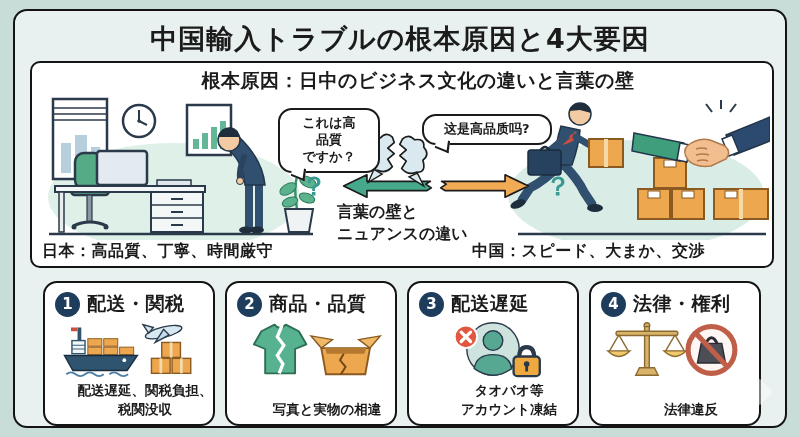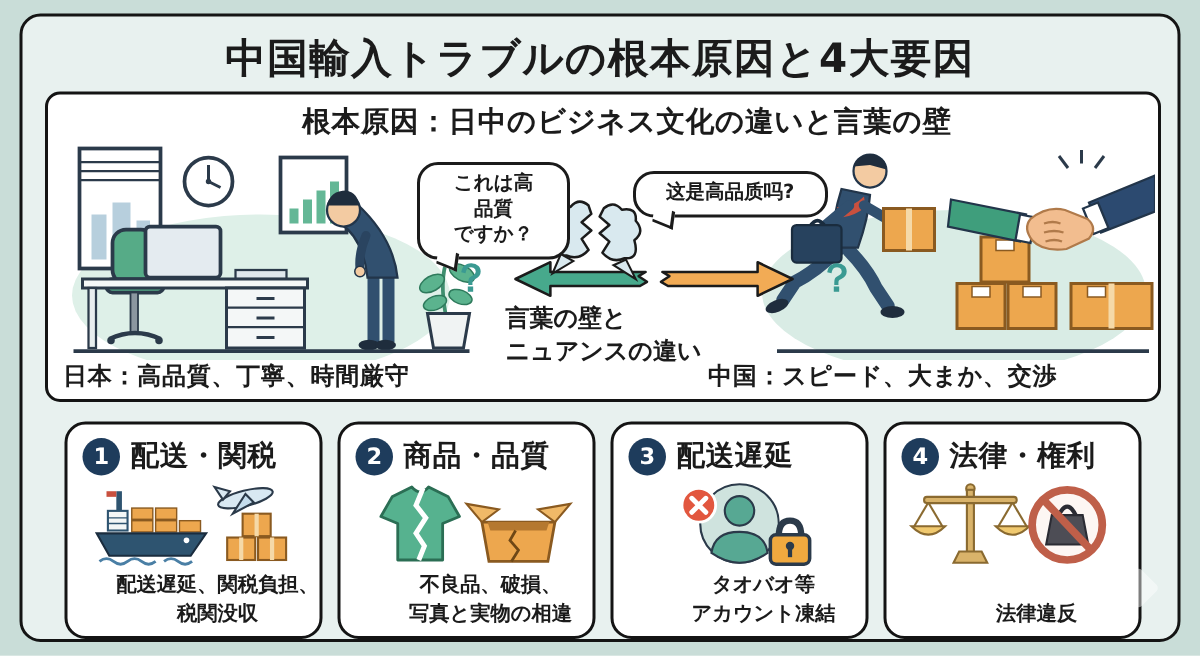--- a/index.html
+++ b/index.html
@@ -291,21 +291,21 @@
           <path d="M22,12 L36,5 Q42,12 48,5 L62,12 L70,26 L58,31 L58,57 L26,57 L26,31 L14,26 Z" fill="#56b28f" stroke="#2b6e54" stroke-width="2" stroke-linejoin="round"></path>
           <path d="M44,6 L39,18 L46,27 L39,38 L45,47 L41,57" stroke="#fff" stroke-width="3.5" fill="none"></path>
           <path d="M86,30 L138,30 L133,58 L91,58 Z" fill="#eda74e" stroke="#8a5a20" stroke-width="2"></path>
           <path d="M90,30 L134,30 L132,36 L92,36 Z" fill="#b5782f"></path>
           <path d="M86,30 L75,17 L98,21 Z" fill="#f0b968" stroke="#8a5a20" stroke-width="1.5"></path>
           <path d="M138,30 L149,17 L126,21 Z" fill="#f0b968" stroke="#8a5a20" stroke-width="1.5"></path>
           <path d="M110,36 L106,43 L112,50 L107,58" stroke="#6e4716" stroke-width="2" fill="none"></path>
         </svg>
       </div>
       <div class="factor-desc">
-        <span>不良品、破損、</span><br>
+        <br>
         <span>写真と実物の相違</span>
       </div>
     </div>
 
     <div class="factor-card card3">
       <div class="factor-header">
         <span class="factor-num">3</span>
         <span class="factor-title">配送遅延</span>
       </div>
       <div class="factor-icon">

